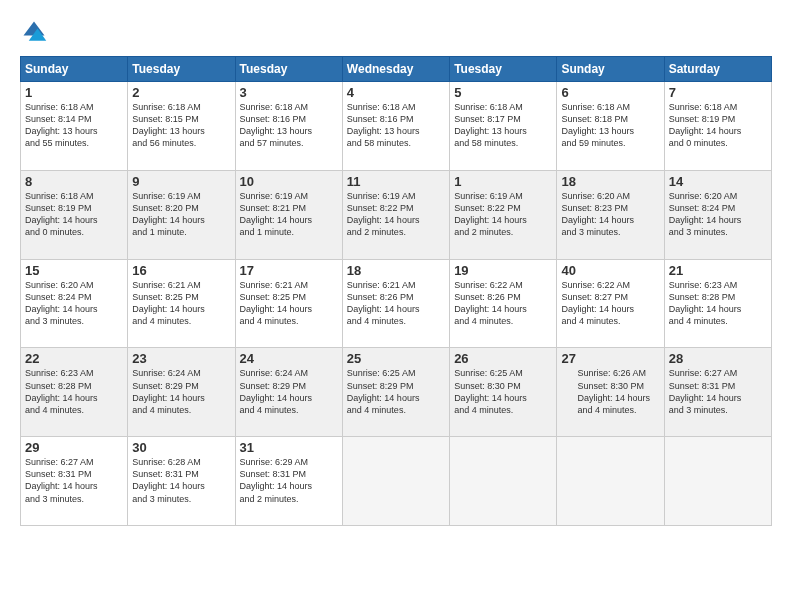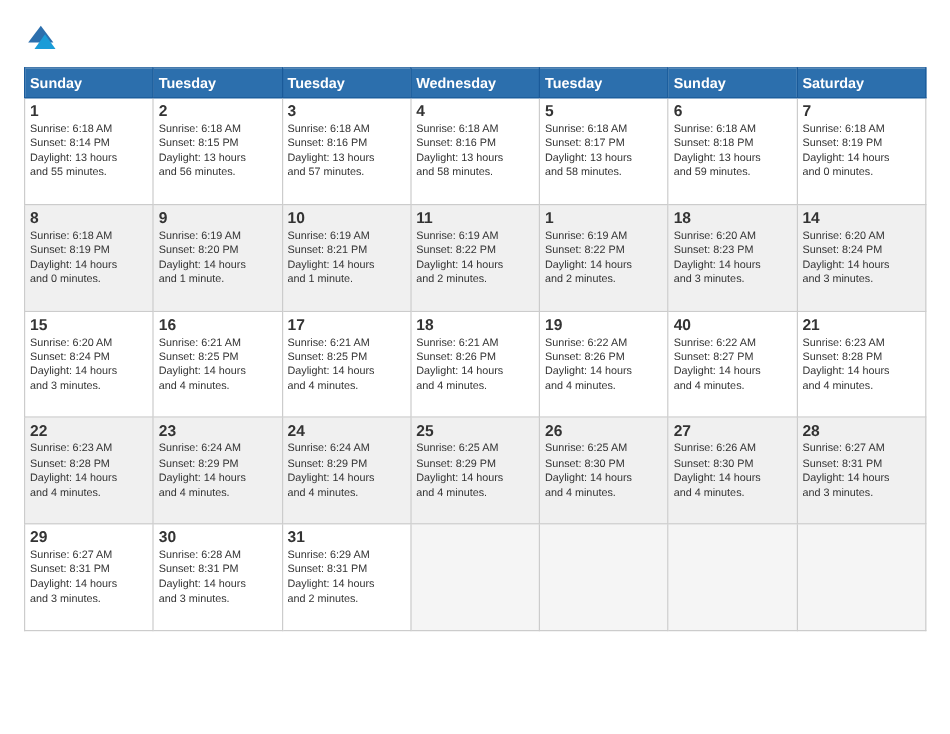--- a/index.html
+++ b/index.html
@@ -320,21 +320,21 @@
           </td>
           <td>
             <span class="day-number">26</span>
             <div class="day-info" style="white-space: pre-line;">Sunrise: 6:25 AM
 Sunset: 8:30 PM
 Daylight: 14 hours
 and 4 minutes.</div>
           </td>
           <td>
             <span class="day-number">27</span>
-            <div class="day-info" style="white-space: pre-line;">Sunrise: 6:26 AM
+            <div class="day-info" style="white-space: pre-line; margin-left: 16px;">Sunrise: 6:26 AM
 Sunset: 8:30 PM
 Daylight: 14 hours
 and 4 minutes.</div>
           </td>
           <td>
             <span class="day-number">28</span>
             <div class="day-info" style="white-space: pre-line;">Sunrise: 6:27 AM
 Sunset: 8:31 PM
 Daylight: 14 hours
 and 3 minutes.</div>

